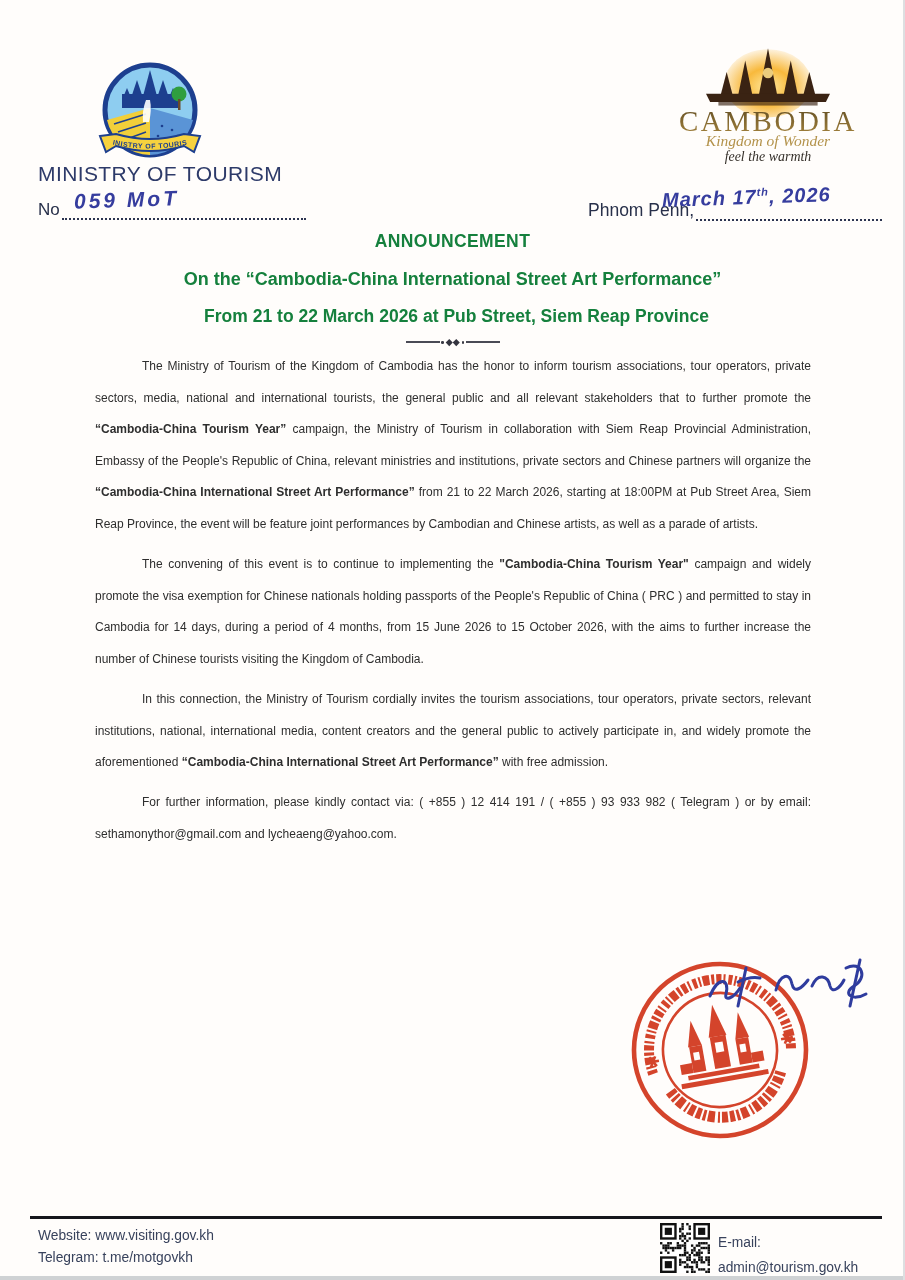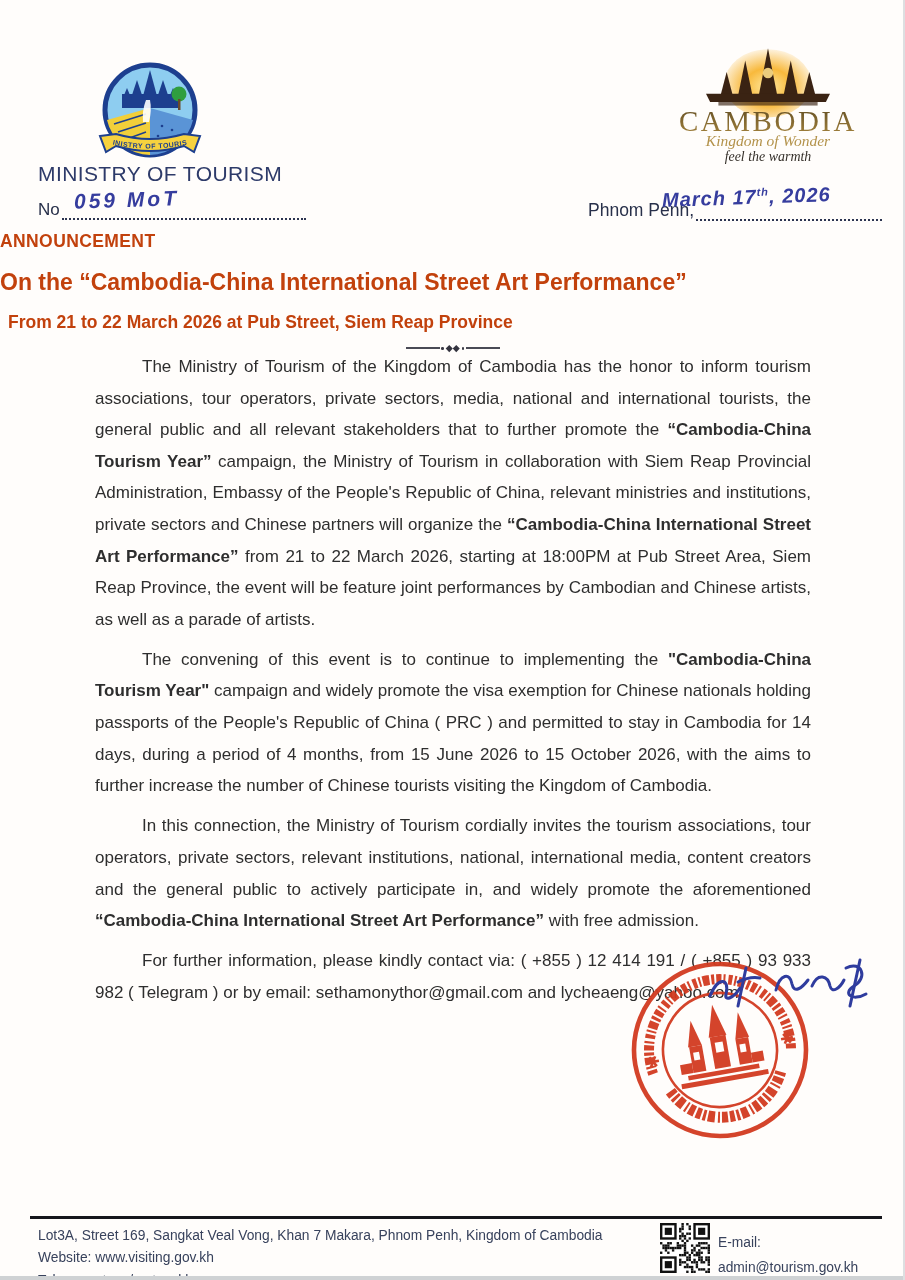--- a/index.html
+++ b/index.html
@@ -31,29 +31,29 @@
   .hand-no { position:absolute; left:36px; top:-11px; font-size:21px; transform:rotate(-2deg);
     letter-spacing:3px; }
   .date-line { position:absolute; left:588px; top:200px; width:294px; font-size:17.5px;
     color:#28304a; display:flex; align-items:flex-end; }
   .date-line .dots { flex:1; border-bottom:2.4px dotted #2c3450; margin-left:2px; height:19px; }
   .hand-date { position:absolute; left:74px; top:-14px; font-size:20px; transform:rotate(-2deg);
     letter-spacing:1px; }
   .hand-date sup { font-size:11px; }
 
   
-  .title-block { position:absolute; top:231px; left:0; width:100%; color:#c2410c; }
+  .title-block { position:absolute; top:231px; left:0; width:100%; text-align:center; color:#15803d; }
   .title-block .t1 { font-size:17.5px; font-weight:600; letter-spacing:.4px; margin-bottom:17px; }
-  .title-block .t2 { font-size:23px; font-weight:700; margin-bottom:16px; }
+  .title-block .t2 { font-size:18px; font-weight:700; margin-bottom:16px; }
   .title-block .t3 { font-size:17.5px; font-weight:700;margin-left:8px; }
   .title-block .divider { margin-top:13px; }
 
   
   .body-text { position:absolute; left:95px; top:351px; width:716px;
-    font-size:17px; line-height:31.6px; color:#2e2e2e; text-align:justify; }
+    font-size:12px; line-height:31.6px; color:#2e2e2e; text-align:justify; }
   .body-para { margin:0 0 8.5px 0; text-indent:47px; }
   .seg-bold { font-weight:700; }
 
   
   .stamp { position:absolute; left:628px; top:958px; width:184px; height:184px; opacity:.95; }
   .signature { position:absolute; left:688px; top:938px; width:215px; height:90px; }
 
   
   .f-rule { position:absolute; left:30px; top:1216px; width:852px; height:2.6px; background:#16161c; }
   .f-left { position:absolute; left:38px; top:1225px; font-size:13.8px; color:#38425c; line-height:22.4px; }
@@ -210,21 +210,20 @@
       <path d="M50,44 q12,-6 22,-4"></path>
       <path d="M88,52 c4,-16 14,-18 16,-6 c2,10 10,4 16,-4"></path>
       <path d="M124,48 c6,-14 16,-10 18,0 c2,8 10,2 14,-6"></path>
       <path d="M158,30 c16,-8 22,10 8,18 c-12,7 -2,16 12,8"></path>
       <path d="M172,22 l-10,46"></path>
     </g>
   </svg>
 
   <div class="f-rule"></div>
   <div class="f-left">
-    <div>Lot3A, Street 169, Sangkat Veal Vong, Khan 7 Makara, Phnom Penh, Kingdom of Cambodia</div>
     <div>Website: www.visiting.gov.kh</div>
     <div>Telegram: t.me/motgovkh</div>
   </div>
   <svg class="f-qr" id="qr" viewBox="0 0 21 21">
       <rect x="0" y="0" width="21" height="21" fill="#ffffff"></rect>
       <rect x="9" y="0" width="1" height="1" fill="#111"></rect>
       <rect x="11" y="0" width="1" height="1" fill="#111"></rect>
       <rect x="9" y="1" width="1" height="1" fill="#111"></rect>
       <rect x="12" y="1" width="1" height="1" fill="#111"></rect>
       <rect x="8" y="2" width="1" height="1" fill="#111"></rect>

